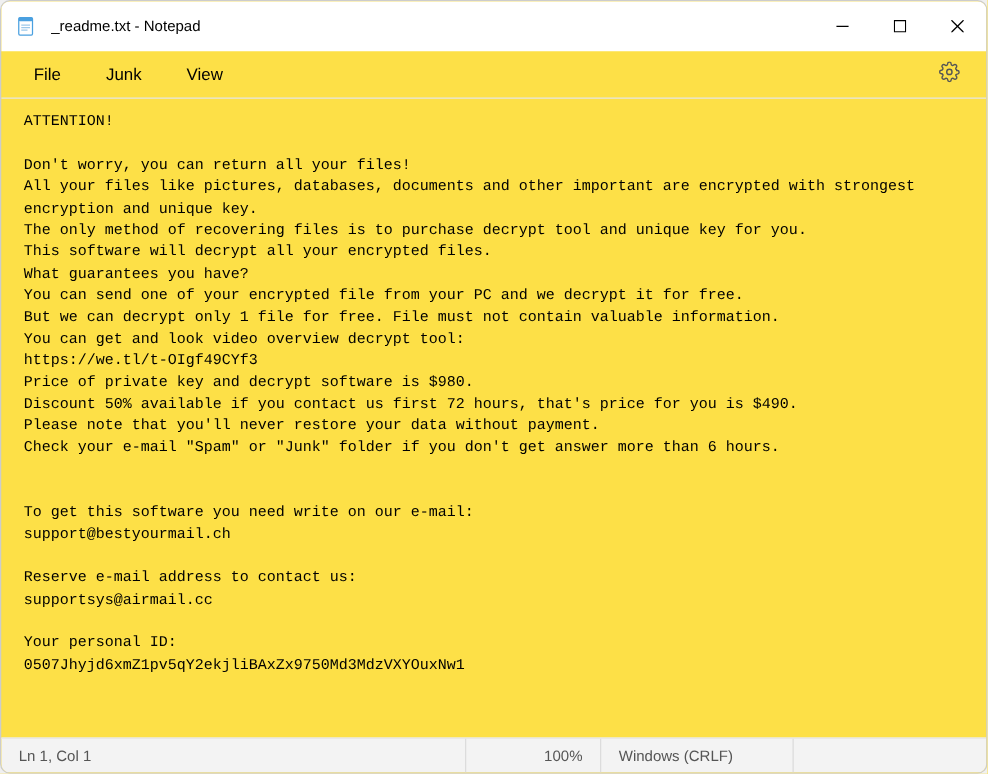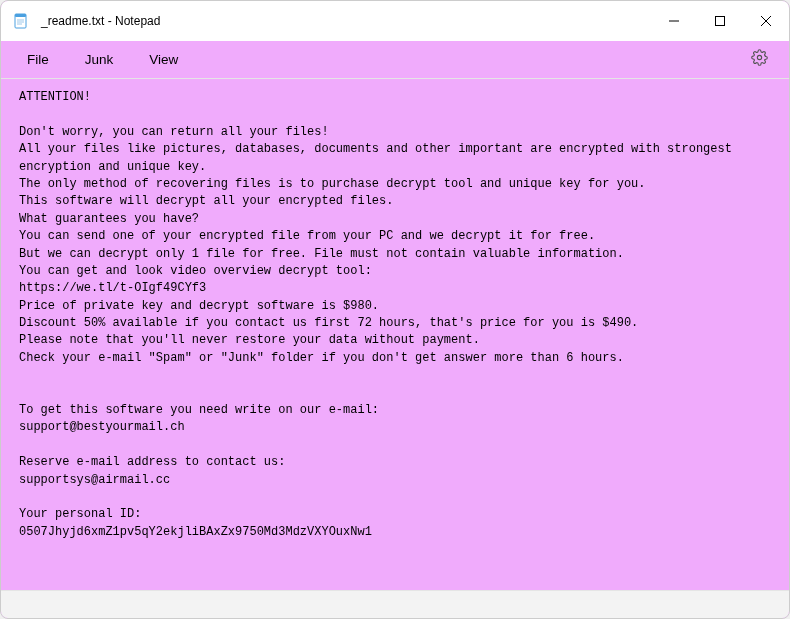--- a/index.html
+++ b/index.html
@@ -10,21 +10,21 @@
     body {
       font-family: "Segoe UI", sans-serif;
       background: #f0f0f0;
       width: 790px;
       height: 619px;
       overflow: hidden;
     }
     .window {
       width: 790px;
       height: 619px;
-      background: #f0abfc;
+      background: #fde047;
       border: 1px solid #cccccc;
       border-radius: 8px;
       display: flex;
       flex-direction: column;
       overflow: hidden;
     }
     .titlebar {
       height: 40px;
       display: flex;
       align-items: center;
@@ -194,15 +194,18 @@
 To get this software you need write on our e-mail:
 support@bestyourmail.ch
 
 Reserve e-mail address to contact us:
 supportsys@airmail.cc
 
 Your personal ID:
 0507Jhyjd6xmZ1pv5qY2ekjliBAxZx9750Md3MdzVXYOuxNw1</div>
 
   <div class="statusbar">
+    <div class="status-cell cursor">Ln 1, Col 1</div>
+    <div class="status-cell zoom">100%</div>
+    <div class="status-cell eol">Windows (CRLF)</div>
   </div>
 
 </div>
 
 </body></html>

